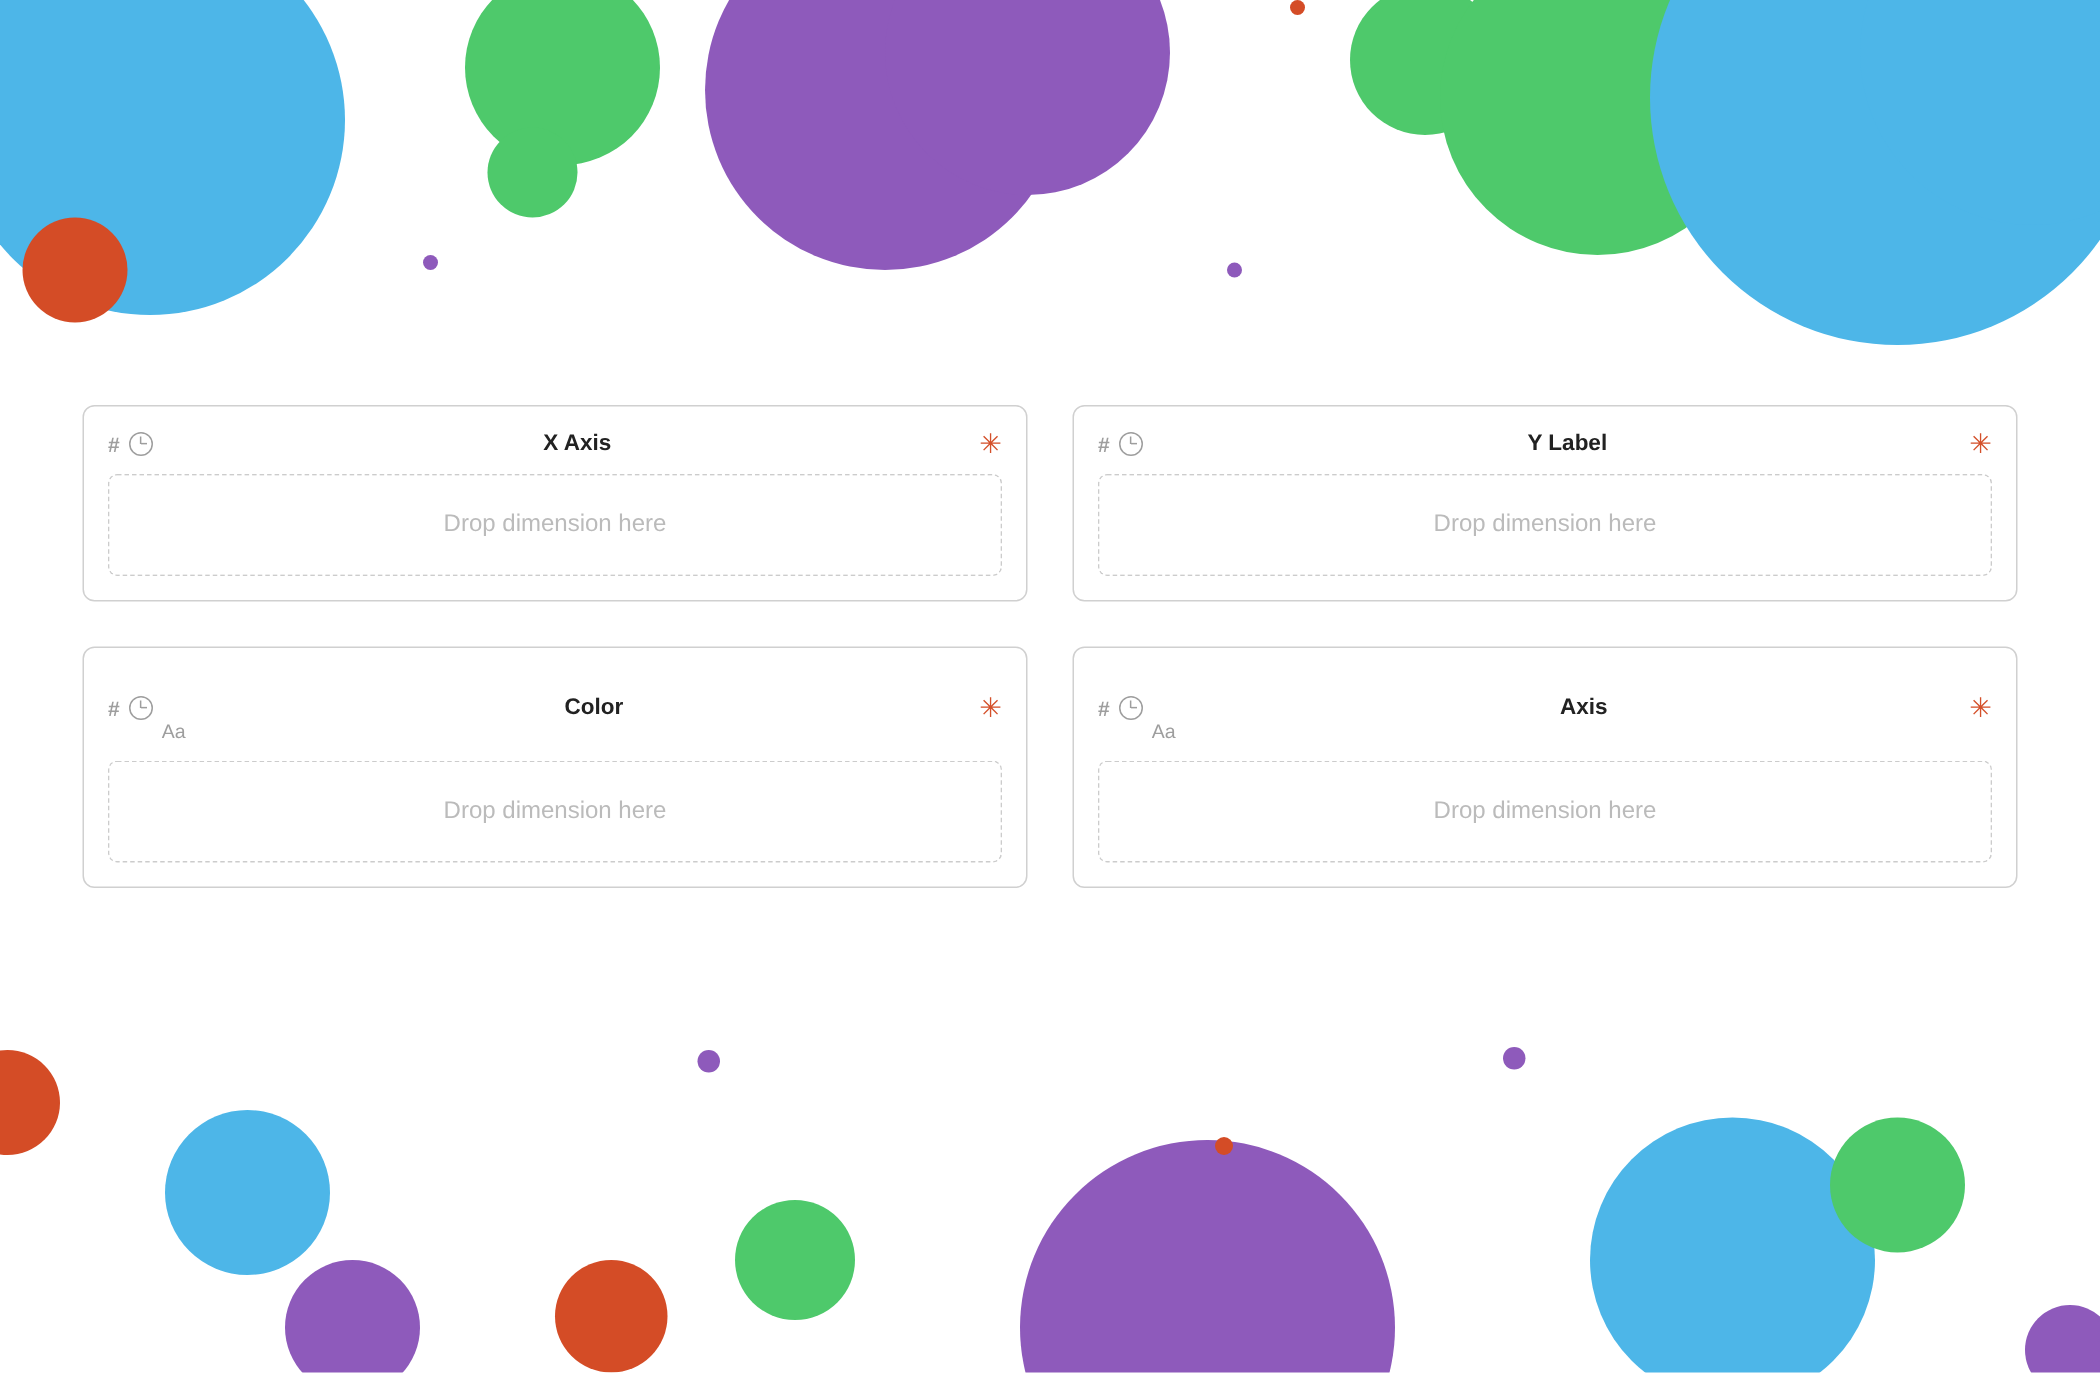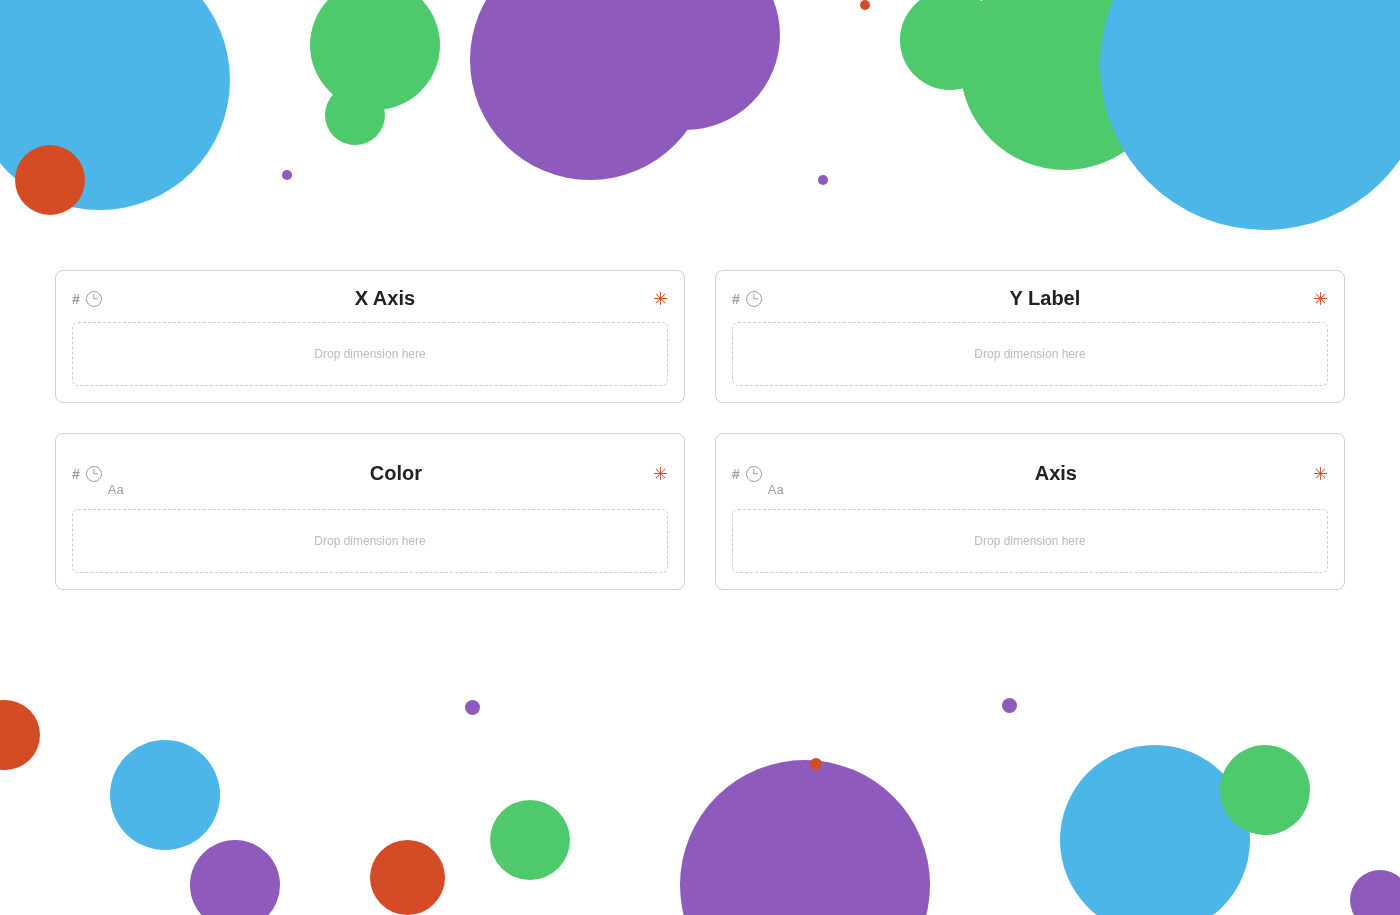--- a/index.html
+++ b/index.html
@@ -103,41 +103,41 @@
     .icon-aa {
       color: #9e9e9e;
       font-size: 13px;
       font-weight: 500;
       margin-top: 32px;
     }
 
     .panel-title {
       flex: 1;
       text-align: center;
-      font-size: 20px;
+      font-size: 15px;
       font-weight: 600;
       color: #222222;
     }
 
     .panel-asterisk {
       color: #d4502a;
       font-size: 18px;
       position: absolute;
       right: 0;
       top: 50%;
       transform: translateY(-50%);
     }
 
     .drop-zone {
       border: 1.5px dashed #cccccc;
       border-radius: 6px;
       padding: 24px;
       text-align: center;
       color: #bbbbbb;
-      font-size: 12px;
+      font-size: 16px;
       min-height: 60px;
       display: flex;
       align-items: center;
       justify-content: center;
     }
   </style>
 </head>
 <body>
 
 <div class="bubbles" id="bubbles-container">

